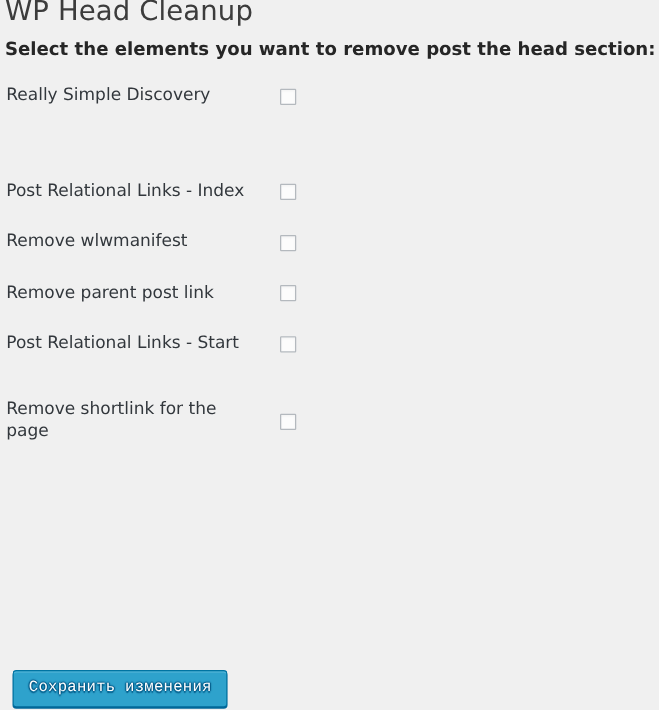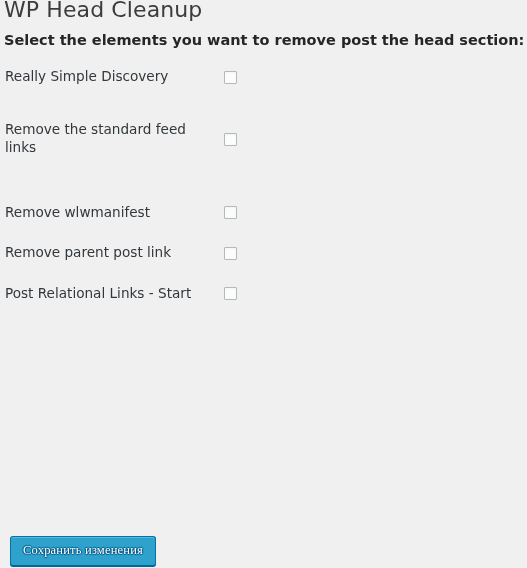--- a/index.html
+++ b/index.html
@@ -98,21 +98,21 @@
     line-height: 0;
   }
   .submit-area {
     position: absolute;
     left: 0;
     top: 536px;
     padding-left: 10px;
   }
   .btn-primary {
     display: inline-block;
-    font-family: Liberation Serif, serif;
+    font-family: Liberation Mono, monospace;
     font-size: 12.5px;
     line-height: 1;
     color: #ffffff;
     background: #2ea2cc;
     border: 1px solid #0074a2;
     border-bottom-color: #006799;
     border-radius: 3px;
     padding: 7px 12px 8px 12px;
     cursor: pointer;
     box-shadow: 0 1px 0 rgba(120,200,230,0.6) inset, 0 1px 0 #006799;
@@ -142,37 +142,37 @@
         <td class="opt-pad-cell"></td>
       </tr>
       <tr class="row-spacer">
           <td colspan="3"></td>
         </tr>
 
       <tr class="row-spacer">
           <td colspan="3"></td>
         </tr>
 
-      <tr>
-        <td class="opt-label-cell">
-          <span class="opt-label">Remove the standard feed links</span>
-        </td>
-        <td class="opt-box-cell">
-          <span class="cb"></span>
-        </td>
-        <td class="opt-pad-cell"></td>
-      </tr>
-      <tr class="row-spacer">
-          <td colspan="3"></td>
-        </tr>
-
-      <tr class="row-spacer">
-          <td colspan="3"></td>
-        </tr>
-
+      <tr class="row-spacer">
+          <td colspan="3"></td>
+        </tr>
+
+      <tr class="row-spacer">
+          <td colspan="3"></td>
+        </tr>
+
+      <tr>
+        <td class="opt-label-cell">
+          <span class="opt-label">Post Relational Links - Index</span>
+        </td>
+        <td class="opt-box-cell">
+          <span class="cb"></span>
+        </td>
+        <td class="opt-pad-cell"></td>
+      </tr>
       <tr class="row-spacer">
           <td colspan="3"></td>
         </tr>
 
       <tr>
         <td class="opt-label-cell">
           <span class="opt-label">Remove wlwmanifest</span>
         </td>
         <td class="opt-box-cell">
           <span class="cb"></span>
@@ -206,20 +206,29 @@
         <td class="opt-pad-cell"></td>
       </tr>
       <tr class="row-spacer">
           <td colspan="3"></td>
         </tr>
 
       <tr class="row-spacer">
           <td colspan="3"></td>
         </tr>
 
+      <tr>
+        <td class="opt-label-cell">
+          <span class="opt-label">Remove shortlink for the page</span>
+        </td>
+        <td class="opt-box-cell">
+          <span class="cb"></span>
+        </td>
+        <td class="opt-pad-cell"></td>
+      </tr>
 
     </tbody>
   </table>
 
   <div class="submit-area">
     <button class="btn-primary">Сохранить изменения</button>
   </div>
 
 </div>
 

